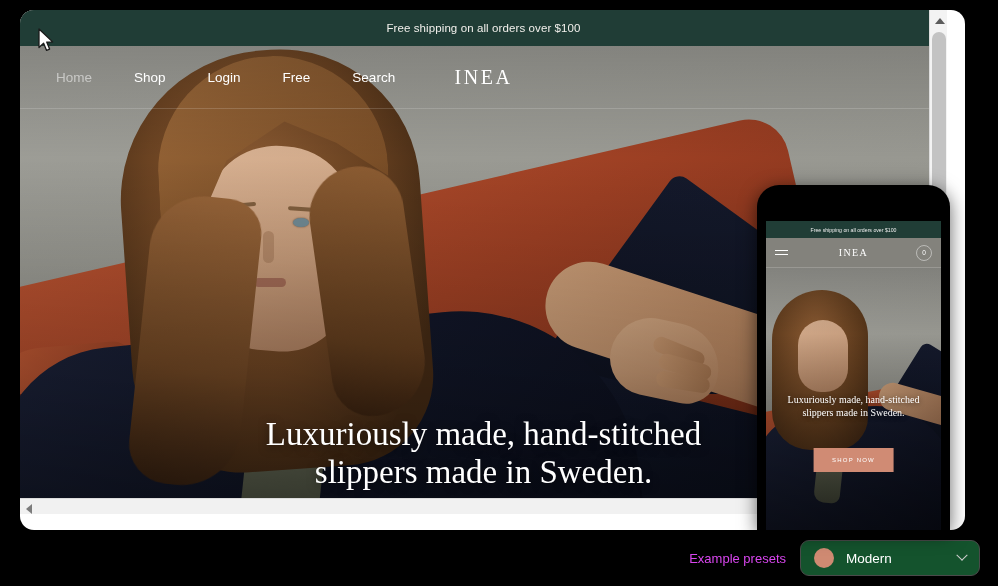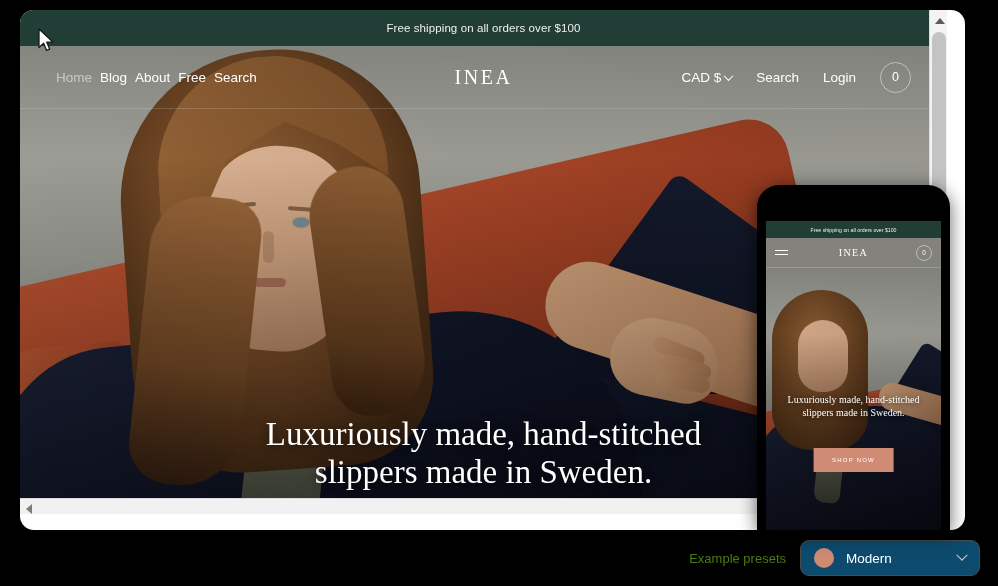--- a/index.html
+++ b/index.html
@@ -195,21 +195,21 @@
 
   
   .site-header {
     position:absolute; left:0; right:0; top:36px; height:63px;
     display:flex; align-items:center;
     padding:0 36px;
     z-index:3;
     color:#fff;
     border-bottom:1px solid rgba(255,255,255,.16);
   }
-  .nav-left { display:flex; gap:8px; align-items:center; }
+  .nav-left { display:flex; gap:42px; align-items:center; }
   .nav-left a { color:#fff; font-size:13.5px; text-decoration:none; }
   .nav-left a.dim { color:rgba(255,255,255,.52); }
   .brand {
     position:absolute; left:50%; transform:translateX(-50%);
     font-family:"Liberation Serif", serif;
     font-size:20px; letter-spacing:2.6px; color:#fff;
   }
   .nav-right { margin-left:auto; display:flex; gap:24px; align-items:center; }
   .nav-right a, .nav-right span.lnk { color:#fff; font-size:13.5px; text-decoration:none; }
   .curr { display:inline-flex; align-items:center; gap:4px; }
@@ -339,24 +339,24 @@
   
   #cursor { position:absolute; left:38px; top:28px; z-index:30; }
 
   
   #bottombar {
     position:absolute; left:0; bottom:0; width:998px; height:56px;
     background:#000;
     display:flex; align-items:center; justify-content:flex-end;
     padding-right:18px; gap:14px;
   }
-  .preset-label { color:#4d7c0f; font-size:13px; }
+  .preset-label { color:#d946ef; font-size:13px; }
   .preset-select {
     display:flex; align-items:center; gap:12px;
-    background:#0c4a6e; border:1px solid #4a4a4a; border-radius:9px;
+    background:#14532d; border:1px solid #4a4a4a; border-radius:9px;
     height:36px; width:180px; padding:0 13px;
     color:#fff; font-size:13.5px;
   }
   .swatch { width:20px; height:20px; border-radius:50%; background:#cf8a72; flex:0 0 auto; }
   .chev2 { margin-left:auto; width:8px; height:8px;
            border-right:1.6px solid #cfcfcf; border-bottom:1.6px solid #cfcfcf;
            transform:rotate(45deg) translate(-2px,-2px); }
 </style>
 </head>
 <body>
@@ -404,39 +404,28 @@
 
         <div class="hero-copy">
           <div>Luxuriously made, hand-stitched</div>
           <div>slippers made in Sweden.</div>
         </div>
       </div>
 
       <div class="site-header">
         <div class="nav-left">
           <a href="#" class="dim">Home</a>
-          <a href="#">Blog</a>
-          <a href="#">About</a>
+          <a href="#">Shop</a>
+          <a href="#">Login</a>
           <a href="#">Free</a>
           <a href="#">Search</a>
         </div>
 
         <div class="brand">INEA</div>
 
-        <div class="nav-right">
-          <span class="curr lnk">
-            <span>CAD $</span>
-            <i class="chev-d"></i>
-          </span>
-          <a href="#">Search</a>
-          <a href="#">Login</a>
-          <span class="cart">
-            <span>0</span>
-          </span>
-        </div>
       </div>
 
       <div class="vbar">
         <span class="sb-arrow v-up"></span>
         <div class="v-thumb"></div>
         <span class="sb-arrow v-dn"></span>
       </div>
       <div class="hbar">
         <span class="sb-arrow h-lf"></span>
       </div>

